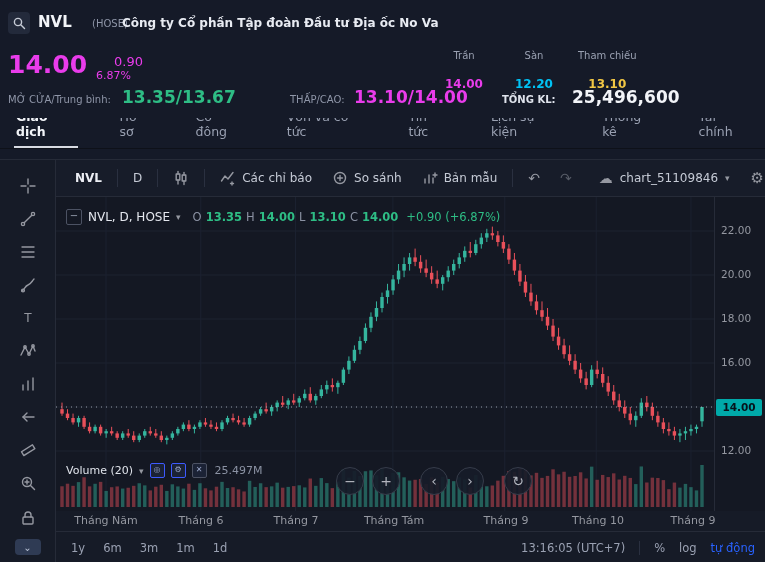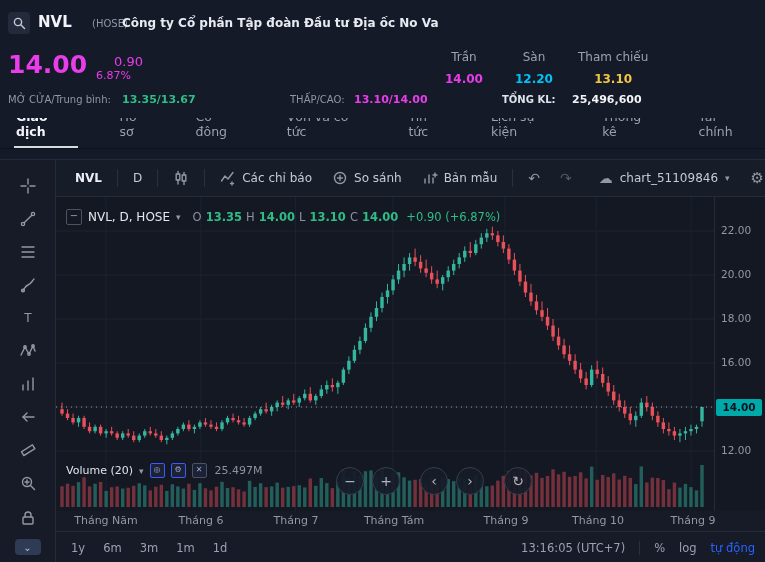--- a/index.html
+++ b/index.html
@@ -10,25 +10,25 @@
   .search-btn{position:absolute;left:8px;top:12px;width:22px;height:22px;border-radius:4px;
       background:#232a3b;display:flex;align-items:center;justify-content:center;cursor:pointer;}
   .sym{position:absolute;left:38px;top:13px;font-size:15px;font-weight:bold;color:#f2f4f8;}
   .exch{position:absolute;left:92px;top:18px;font-size:10px;color:#8f96a8;}
   .company{position:absolute;left:122px;top:16px;font-size:12px;font-weight:bold;color:#e8ebf2;}
   .big-price{position:absolute;left:8px;top:50px;font-size:25px;font-weight:bold;color:#e93ceb;}
   .chg{position:absolute;left:96px;top:54px;font-size:13px;color:#e93ceb;margin-left:18px;}
   .chg-pct{position:absolute;left:96px;top:69px;font-size:11px;color:#e93ceb;}
   .limits{position:absolute;left:438px;top:50px;display:flex;gap:18px;text-align:center;}
   .limits .col{min-width:52px;}
-  .limits .lbl{font-size:12px;color:#9aa1b2;margin-bottom:8px;}
+  .limits .lbl{font-size:10px;color:#9aa1b2;margin-bottom:16px;}
   .limits .val{font-size:12px;font-weight:bold;}
   .v-ceiling{color:#e93ceb;} .v-floor{color:#00c2f5;} .v-ref{color:#f2c744;}
   .row3-lbl{position:absolute;top:94px;font-size:10px;color:#8f96a8;}
-  .row3-val{position:absolute;top:93px;font-size:11px;font-weight:bold;}
+  .row3-val{position:absolute;top:87px;font-size:17px;font-weight:bold;}
   .v-green{color:#2ebd85;} .v-mag{color:#e93ceb;} .v-white{color:#f2f4f8;text-align:right;}
   .lbl-strong{color:#dfe3ec;font-weight:bold;}
   
   .tabbar{height:30px;display:flex;align-items:flex-end;gap:40px;padding:0 14px;
       border-bottom:1px solid #0e1119;background:#151a28;}
   .tab{font-size:12.5px;color:#9aa1b2;padding:0 2px 7px 2px;cursor:pointer;border-bottom:2px solid transparent;}
   .tab.active{color:#f2f4f8;font-weight:bold;border-bottom:2px solid #d7dae2;}
   .gap{height:10px;background:#151a28;}
   
   .widget{height:403px;display:flex;background:#161b27;border-top:1px solid #262b38;}

